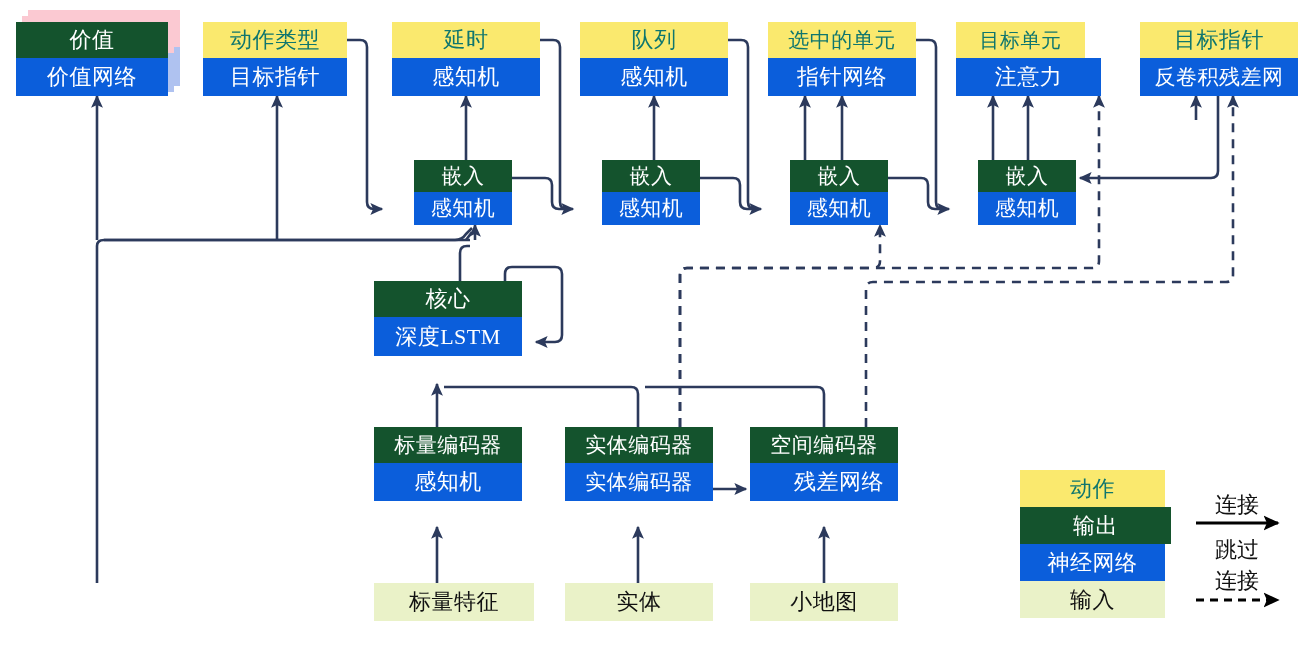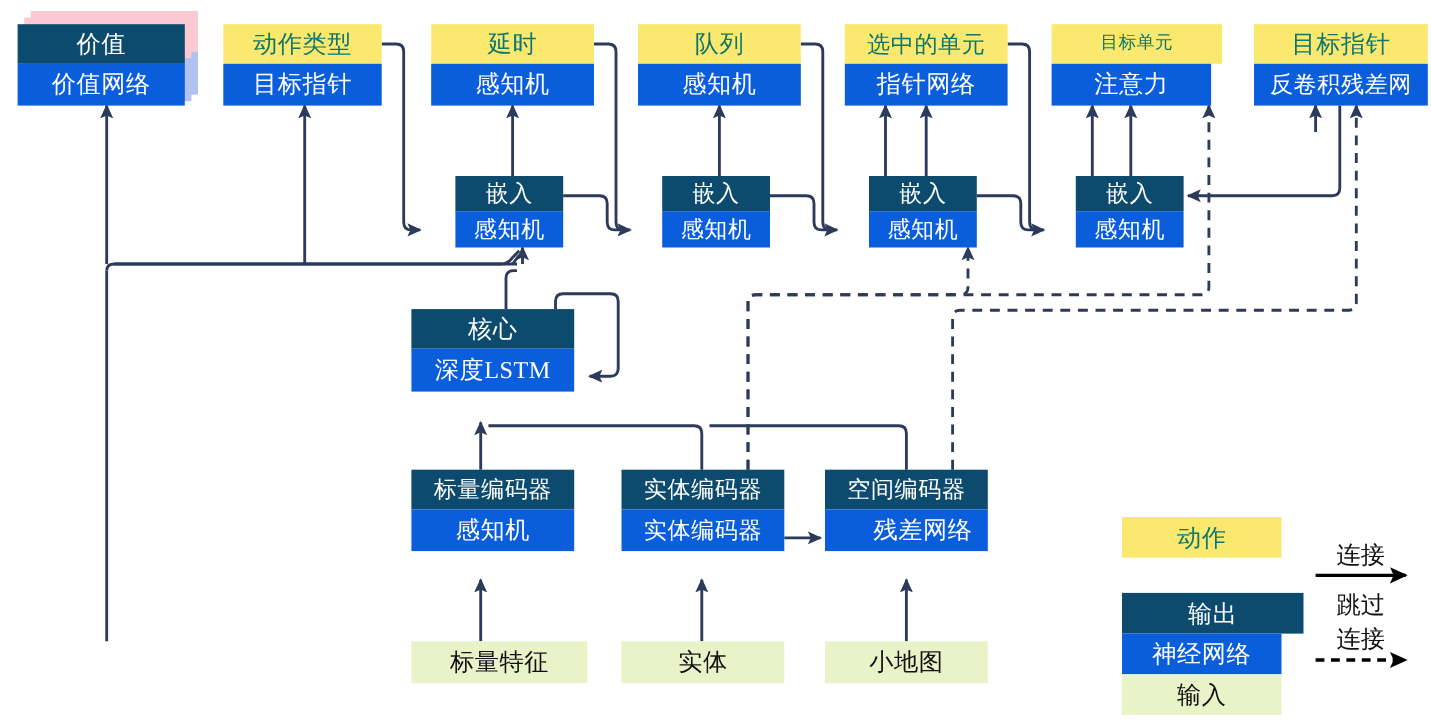--- a/index.html
+++ b/index.html
@@ -36,21 +36,21 @@
     box-sizing: border-box;
     display: flex;
     align-items: center;
     justify-content: center;
     text-align: center;
     white-space: nowrap;
     line-height: 1;
     letter-spacing: 0.5px;
   }
   .cell-action   { background: #FAE96E; color: #0f766e; }
-  .cell-output   { background: #0c4a6e; color: #ffffff; font-family: Liberation Serif, serif; }
+  .cell-output   { background: #14532d; color: #ffffff; font-family: Liberation Serif, serif; }
   .cell-net      { background: #0B5EDB; color: #ffffff; }
   .cell-input    { background: #EAF2C8; color: #111111; }
 
   .shadow-layer {
     position: absolute;
     z-index: 2;
     box-sizing: border-box;
   }
   .sh-out { background: #FBC9D2; }
   .sh-net { background: #AFC2F0; }
@@ -188,21 +188,21 @@
     <div class="cell cell-action" style="width:148px; height:36px; font-size:22px;">队列</div>
     <div class="cell cell-net" style="width:148px; height:38px; font-size:22px;">感知机</div>
   </div>
 
   <div class="node" style="left:768px; top:22px; width:148px; height:74px;">
     <div class="cell cell-action" style="width:148px; height:36px; font-size:21px;">选中的单元</div>
     <div class="cell cell-net" style="width:148px; height:38px; font-size:22px;">指针网络</div>
   </div>
 
   <div class="node" style="left:956px; top:22px; width:145px; height:74px;">
-    <div class="cell cell-action" style="width:155px; height:36px; font-size:16px;">目标单元</div>
+    <div class="cell cell-action" style="width:129px; height:36px; font-size:20px;">目标单元</div>
     <div class="cell cell-net" style="width:145px; height:38px; font-size:22px;">注意力</div>
   </div>
 
   <div class="node" style="left:1140px; top:22px; width:158px; height:74px;">
     <div class="cell cell-action" style="width:158px; height:36px; font-size:22px;">目标指针</div>
     <div class="cell cell-net" style="width:158px; height:38px; font-size:21px;">反卷积残差网</div>
   </div>
 
   <div class="node" style="left:414px; top:160px; width:98px; height:65px;">
     <div class="cell cell-output" style="width:98px; height:32px; font-size:21px;">嵌入</div>
@@ -246,21 +246,21 @@
 
 
   <div class="node cell cell-input" style="left:374px; top:583px; width:160px; height:38px; font-size:22px;">标量特征</div>
 
   <div class="node cell cell-input" style="left:565px; top:583px; width:148px; height:38px; font-size:22px;">实体</div>
 
   <div class="node cell cell-input" style="left:750px; top:583px; width:148px; height:38px; font-size:22px;">小地图</div>
 
   <div id="legend" style="left:1020px; top:470px; width:145px; height:148px;">
     <div class="cell cell-action" style="width:145px; height:37px; font-size:22px;">动作</div>
-    <div class="cell cell-output" style="width:165px; height:37px; font-size:22px;margin-top:32px;">输出</div>
+    <div class="cell cell-output" style="width:151px; height:37px; font-size:22px;">输出</div>
     <div class="cell cell-net" style="width:145px; height:37px; font-size:22px;">神经网络</div>
     <div class="cell cell-input" style="width:145px; height:37px; font-size:22px;">输入</div>
   </div>
 
   <div class="lg-label" style="left:1196px; top:490px; width:82px; font-size:22px;">连接</div>
 
   <div class="lg-label" style="left:1196px; top:535px; width:82px; font-size:22px;">跳过</div>
 
   <div class="lg-label" style="left:1196px; top:566px; width:82px; font-size:22px;">连接</div>
 

